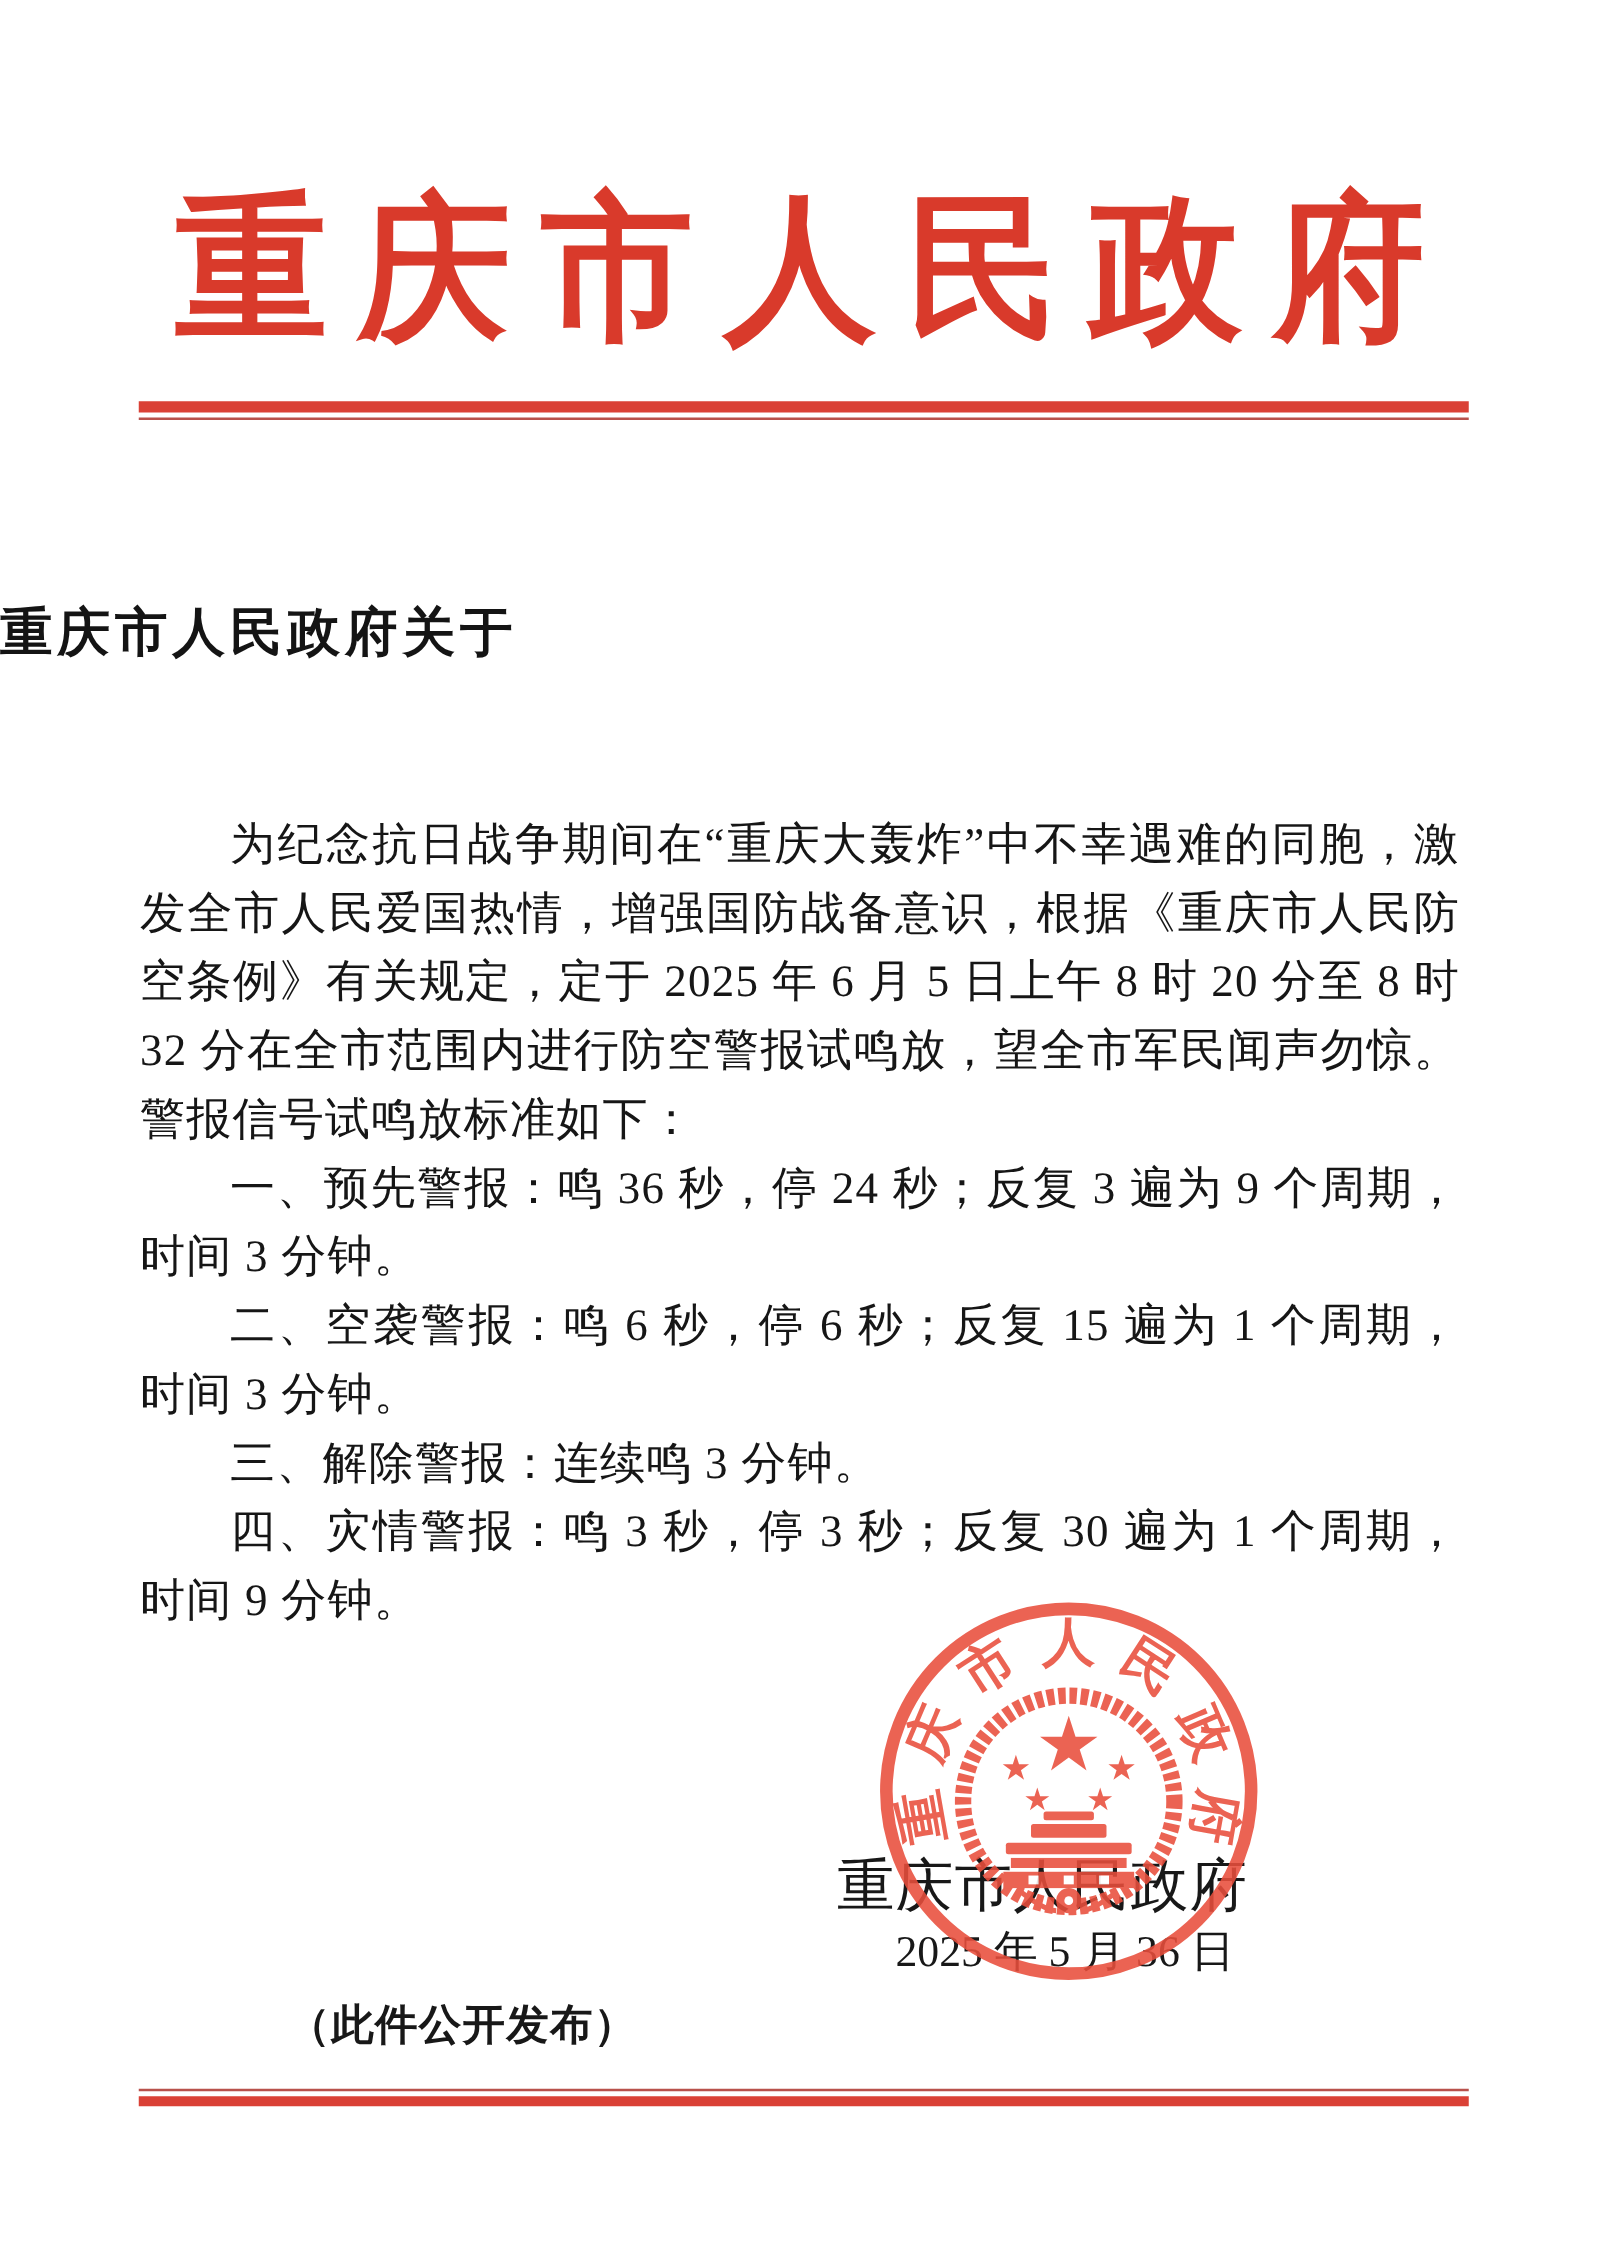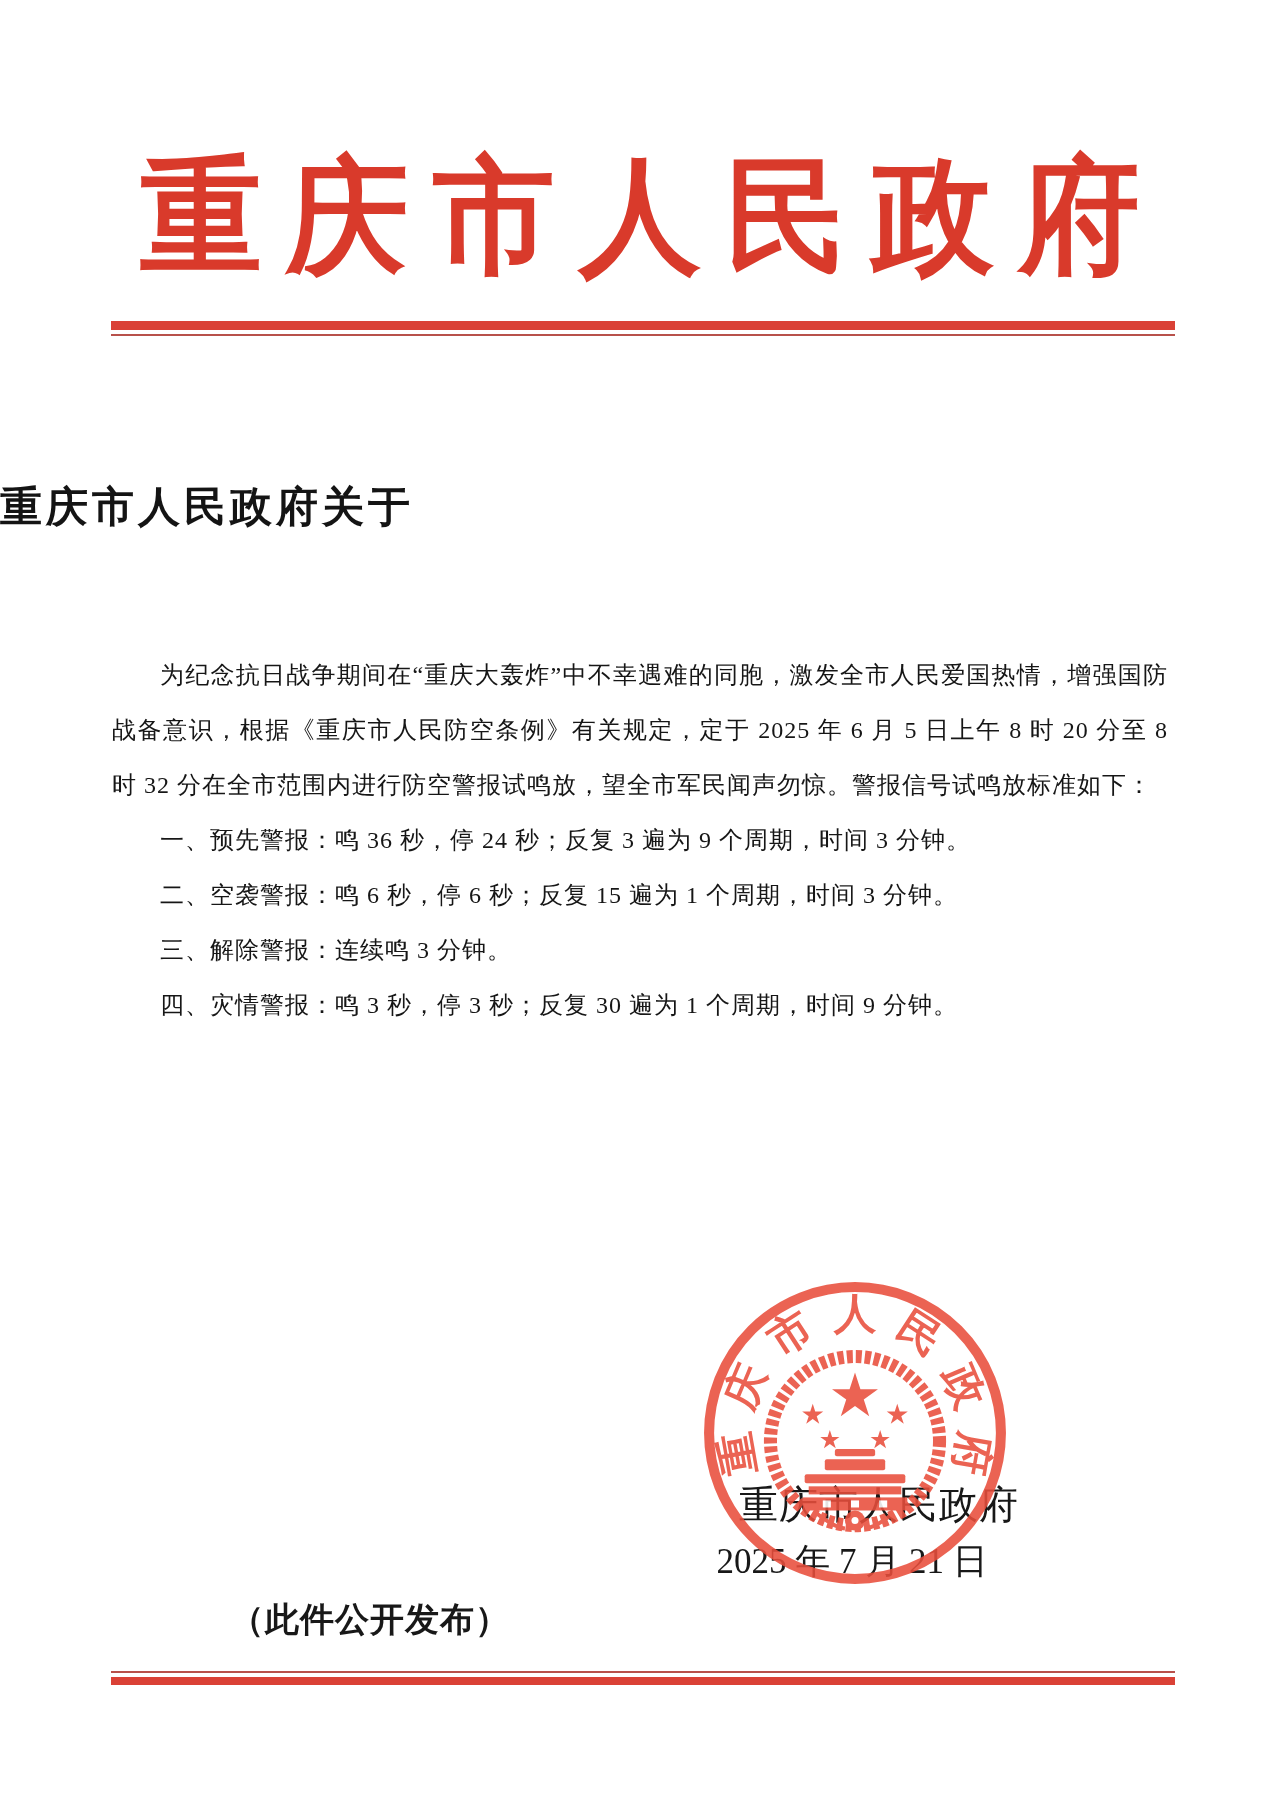--- a/index.html
+++ b/index.html
@@ -31,30 +31,30 @@
   .doc-title {
     position:absolute; left:0; right:0; top:478px;
     text-align:left; font-weight:bold;
     font-size:42px; line-height:58px; letter-spacing:4px;
     color:#141414;
   }
 
   
   .body-text {
     position:absolute; left:112px; right:112px; top:648px;
-    font-size:24px; line-height:55px; letter-spacing:1px;
+    font-size:36px; line-height:55px; letter-spacing:1px;
     text-align:justify; text-justify:inter-ideograph;
     color:#161616;
   }
   .body-text p { margin:0; text-indent:2em; }
 
   
   .signature {
-    position:absolute; top:1478px; left:879px; transform:translateX(-50%);
-    font-size:39px; letter-spacing:1px; white-space:nowrap; z-index:1;font-family:Liberation Serif, serif;
+    position:absolute; top:1478px; left:834px; transform:translateX(-50%);
+    font-size:46px; letter-spacing:1px; white-space:nowrap; z-index:1;font-family:Liberation Serif, serif;
   }
   .date-line {
     position:absolute; top:1538px; left:852px; transform:translateX(-50%);
     font-size:35px; white-space:nowrap; z-index:1;
   }
   .seal { position:absolute; left:698px; top:1276px; width:314px; height:314px; z-index:3; }
 
   .footer-note {
     position:absolute; top:1597px; left:230px;
     font-size:34px; letter-spacing:1px;font-weight:bold;
@@ -86,21 +86,21 @@
 
   <div class="body-text">
     <p>为纪念抗日战争期间在“重庆大轰炸”中不幸遇难的同胞，激发全市人民爱国热情，增强国防战备意识，根据《重庆市人民防空条例》有关规定，定于 2025 年 6 月 5 日上午 8 时 20 分至 8 时 32 分在全市范围内进行防空警报试鸣放，望全市军民闻声勿惊。警报信号试鸣放标准如下：</p>
     <p>一、预先警报：鸣 36 秒，停 24 秒；反复 3 遍为 9 个周期，时间 3 分钟。</p>
     <p>二、空袭警报：鸣 6 秒，停 6 秒；反复 15 遍为 1 个周期，时间 3 分钟。</p>
     <p>三、解除警报：连续鸣 3 分钟。</p>
     <p>四、灾情警报：鸣 3 秒，停 3 秒；反复 30 遍为 1 个周期，时间 9 分钟。</p>
   </div>
 
   <div class="signature">重庆市人民政府</div>
-  <div class="date-line">2025 年 7 月 21 日</div>
+  <div class="date-line">2025 年 5 月 36 日</div>
 
   <svg class="seal" viewBox="0 0 312 312" aria-hidden="true">
     <g opacity="0.88">
 
       <circle cx="156" cy="156" r="145" fill="none" stroke="#e94e3c" stroke-width="10"></circle>
 
       <g fill="#e94e3c" font-size="42" font-weight="bold" text-anchor="middle" font-family="'Liberation Serif','DejaVu Serif',serif">
         <text x="156" y="52" transform="rotate(-100 156 156)">重</text>
         <text x="156" y="52" transform="rotate(-67 156 156)">庆</text>
         <text x="156" y="52" transform="rotate(-33 156 156)">市</text>

